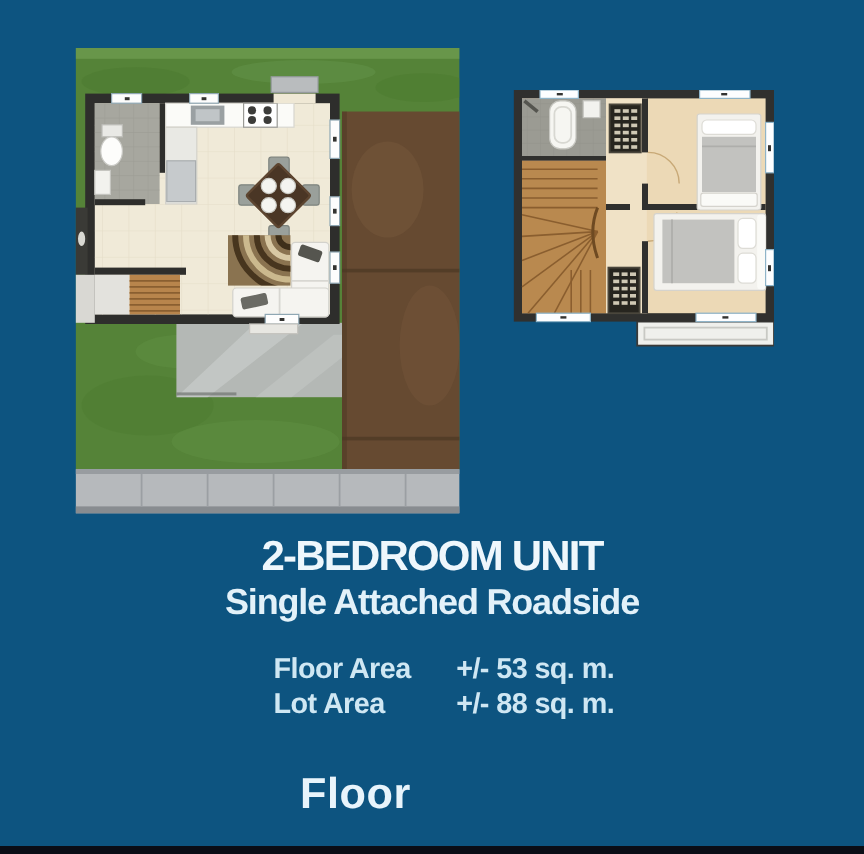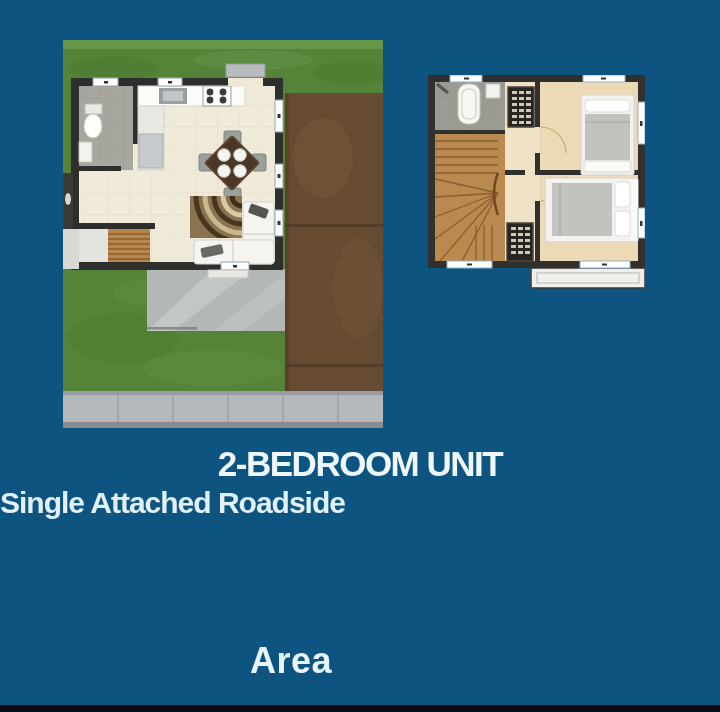--- a/index.html
+++ b/index.html
@@ -8,21 +8,21 @@
     background:#0d5480;font-family:"Liberation Sans",sans-serif;
   }
   .plan{position:absolute;}
   .plan1{left:63px;top:38px;}
   .plan2{left:428px;top:75px;}
   .title{
     position:absolute;top:444px;left:0;width:720px;text-align:center;
     font-size:35px;font-weight:bold;letter-spacing:-1.5px;color:#eef7fc;
   }
   .subtitle{
-    position:absolute;top:486px;left:0;width:720px;
+    position:absolute;top:486px;left:0;width:720px;text-align:center;
     font-size:30px;font-weight:bold;letter-spacing:-1px;color:#e2f1f9;
   }
   .specs{
     position:absolute;top:543px;left:228px;color:#cfe7f3;
     font-weight:bold;font-size:24px;letter-spacing:-0.5px;
   }
   .spec-row{height:29px;line-height:29px;}
   .spec-label{display:inline-block;width:146px;}
   .spec-value{display:inline-block;}
   .logo-ajoya{
@@ -347,18 +347,28 @@
           <rect x="39" y="188.5" width="5" height="2"></rect>
             <rect x="174" y="188.5" width="5" height="2"></rect>
         </g>
       </g>
     </svg>
   </div>
 
   <div class="title">2-BEDROOM UNIT</div>
   <div class="subtitle">Single Attached Roadside</div>
 
-
-  <div class="logo-ajoya">Area</div>
+  <div class="specs">
+    <div class="spec-row">
+      <span class="spec-label">Floor Area</span>
+      <span class="spec-value">+/- 53 sq. m.</span>
+    </div>
+    <div class="spec-row">
+      <span class="spec-label">Lot Area</span>
+      <span class="spec-value">+/- 88 sq. m.</span>
+    </div>
+  </div>
+
+  <div class="logo-ajoya">Floor</div>
 
   <div class="footer-bar"></div>
 
 </div>
 
 </body></html>

